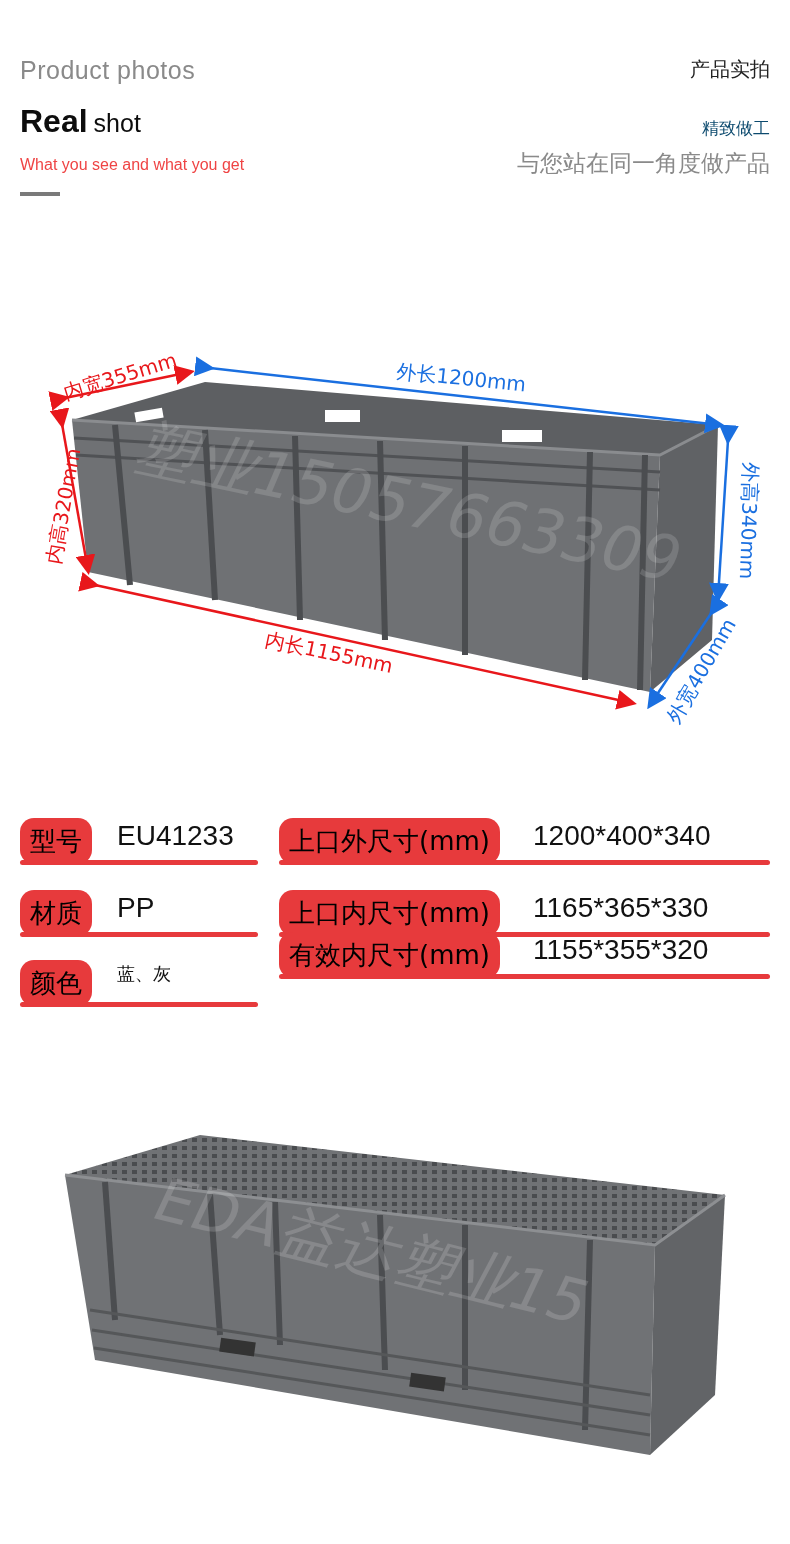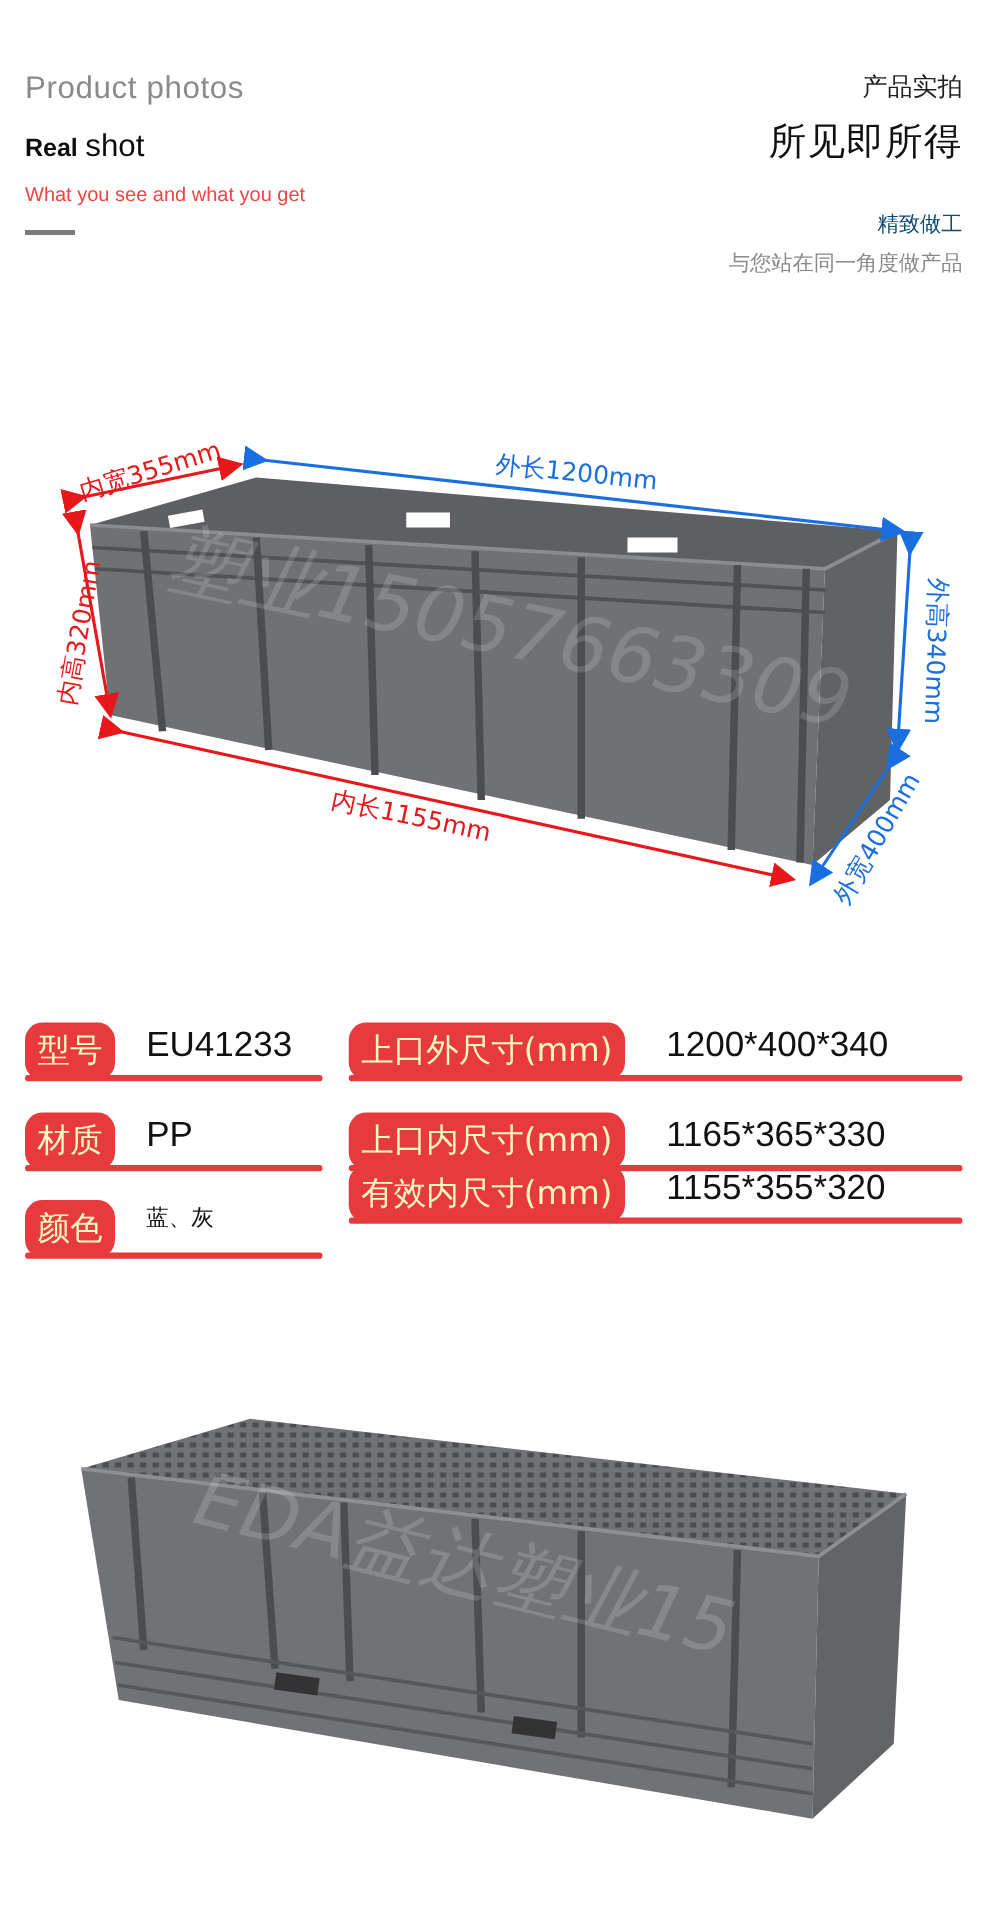--- a/index.html
+++ b/index.html
@@ -2,38 +2,38 @@
 <html><head>
 <meta charset="utf-8">
 <style>
   * { margin: 0; padding: 0; box-sizing: border-box; }
   html, body { width: 790px; height: 1544px; background: #ffffff; overflow: hidden; }
   body { position: relative; font-family: "DejaVu Sans", "Liberation Sans", sans-serif; color: #111; }
 
   .hdr-left { position: absolute; left: 20px; top: 56px; }
   .en-sub { font-family: "Liberation Sans", sans-serif; font-size: 25px; color: #8a8a8a; letter-spacing: 0.5px; }
   .en-title { margin-top: 18px; font-family: "Liberation Sans", sans-serif; color: #0d0d0d; }
-  .en-title .big { font-size: 20px; font-weight: bold; }
+  .en-title .big { font-size: 32px; font-weight: bold; }
   .en-title .small { font-size: 25px; margin-left: 6px; }
   .en-tag { margin-top: 16px; font-family: "Liberation Sans", sans-serif; font-size: 16px; color: #ef4444; }
   .en-bar { margin-top: 18px; width: 40px; height: 4px; background: #7a7a7a; }
 
   .hdr-right { position: absolute; right: 20px; top: 56px; text-align: right; }
   .cn-sub { font-size: 20px; color: #222; }
   .cn-title { margin-top: 10px; font-size: 30px; color: #111; letter-spacing: 1px; }
   .cn-tag1 { margin-top: 34px; font-size: 17px; color: #0c4a6e; }
-  .cn-tag2 { margin-top: 8px; font-size: 17px; color: #8a8a8a; }
+  .cn-tag2 { margin-top: 8px; font-size: 23px; color: #8a8a8a; }
 
   .photo1 { position: absolute; left: 0; top: 330px; width: 790px; height: 410px; }
   .photo2 { position: absolute; left: 0; top: 1110px; width: 790px; height: 380px; }
 
   .spec-row { position: absolute; height: 52px; }
   .spec-pill {
     position: absolute; left: 0; top: 0; height: 46px;
-    background: #e73a3c; color: #fef9c3; border-radius: 14px 14px 14px 14px;
+    background: #e73a3c; color: #000000; border-radius: 14px 14px 14px 14px;
     font-size: 26px; line-height: 46px; padding: 0 10px;
     white-space: nowrap;
   }
   .spec-line { position: absolute; left: 0; right: 0; top: 42px; height: 5px; background: #e73a3c; border-radius: 3px; }
   .spec-val { position: absolute; top: 2px; font-family: "Liberation Sans", sans-serif; font-size: 28px; color: #111; white-space: nowrap; }
   .spec-val.cn { font-family: "DejaVu Sans", sans-serif; font-size: 18px; }
 </style>
 </head>
 <body>
 
@@ -41,21 +41,20 @@
   <div class="en-sub">Product photos</div>
   <div class="en-title">
     <span class="big">Real</span><span class="small">shot</span>
   </div>
   <div class="en-tag">What you see and what you get</div>
   <div class="en-bar"></div>
 </div>
 
 <div class="hdr-right">
   <div class="cn-sub">产品实拍</div>
-  <div class="cn-title">所见即所得</div>
   <div class="cn-tag1">精致做工</div>
   <div class="cn-tag2">与您站在同一角度做产品</div>
 </div>
 
 <svg class="photo1" viewBox="0 330 790 410" xmlns="http://www.w3.org/2000/svg">
   <defs>
     <marker id="ar" markerWidth="8" markerHeight="8" refX="6" refY="4" orient="auto">
         <path d="M0,0 L8,4 L0,8 z" fill="#e8171b"></path>
       </marker>
     <marker id="ab" markerWidth="8" markerHeight="8" refX="6" refY="4" orient="auto">

